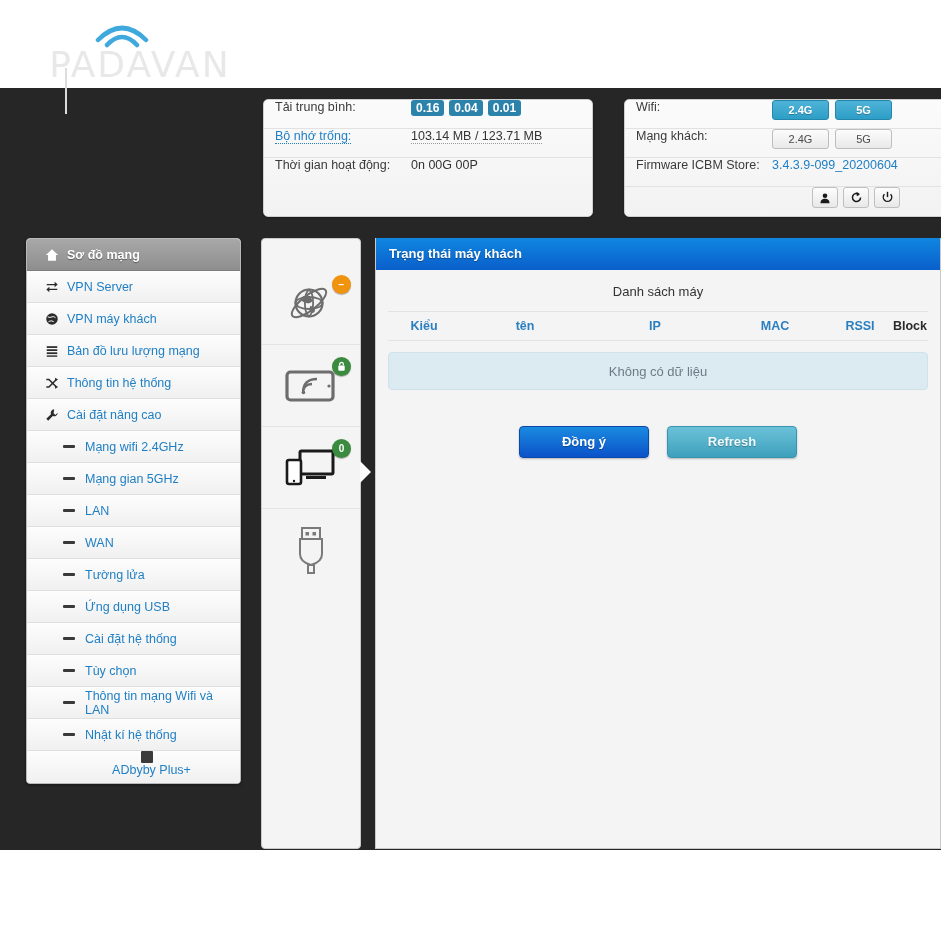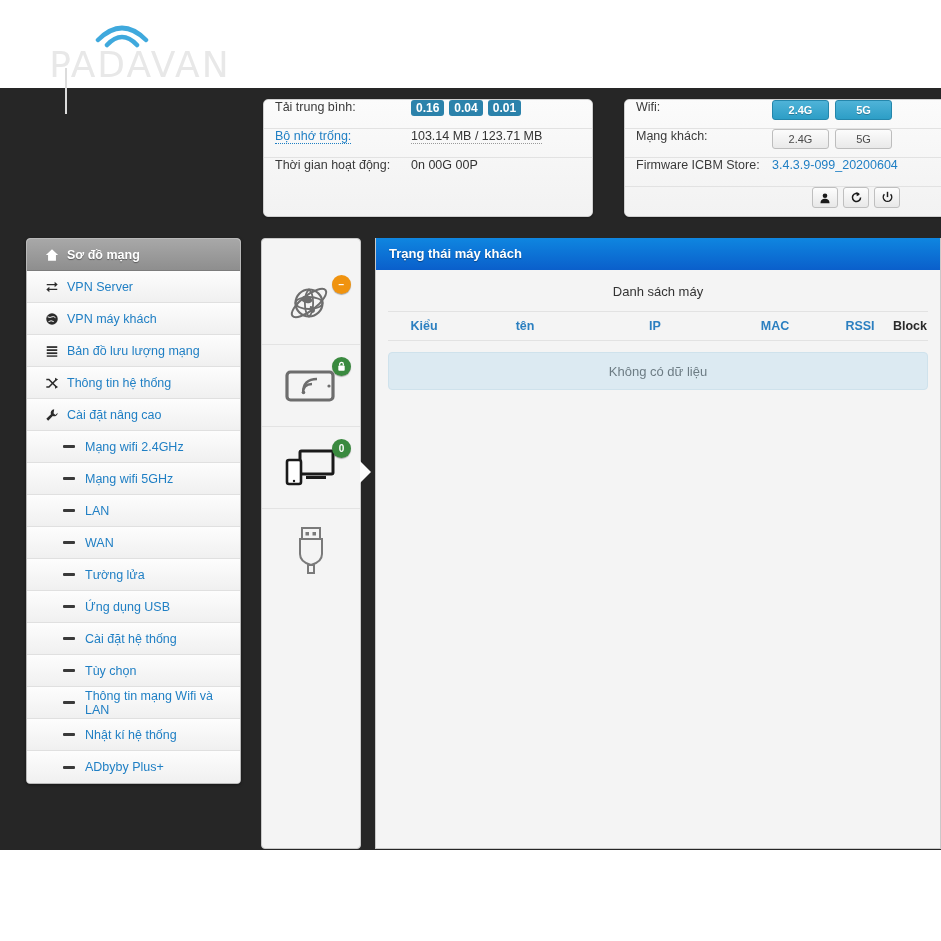--- a/index.html
+++ b/index.html
@@ -104,21 +104,21 @@
     overflow: hidden;
     box-shadow: 0 1px 3px rgba(0,0,0,.4);
   }
   .nav-item {
     display: flex; align-items: center;
     height: 32px; padding-left: 15px;
     border-bottom: 1px solid #e0e0e0;
     background: linear-gradient(180deg,#fdfdfd,#f0f0f0);
     font-size: 12.5px; color: #1f7fc4;
   }
-  .nav-item:last-child { border-bottom: none; }
+  .nav-item:last-child { border-bottom: none; flex-direction: column; }
   .nav-item.active {
     background: linear-gradient(180deg,#a8a8a8,#8e8e8e);
     color: #fff; font-weight: bold;
     text-shadow: 0 1px 1px rgba(0,0,0,.4);
     border-bottom: 1px solid #7d7d7d;
   }
   .nav-item.sub { padding-left: 36px; font-size: 12.5px; }
   .nav-ico {
     width: 19px; flex: 0 0 19px;
     display: flex; align-items: center; justify-content: center;
@@ -360,21 +360,21 @@
           </svg>
         </span>
         <span>Cài đặt nâng cao</span>
       </div>
       <div class="nav-item sub">
         <span class="nav-dash"></span>
         <span>Mạng wifi 2.4GHz</span>
       </div>
       <div class="nav-item sub">
         <span class="nav-dash"></span>
-        <span>Mạng wifi 5GHz</span>
+        <span>Mạng gian 5GHz</span>
       </div>
       <div class="nav-item sub">
         <span class="nav-dash"></span>
         <span>LAN</span>
       </div>
       <div class="nav-item sub">
         <span class="nav-dash"></span>
         <span>WAN</span>
       </div>
       <div class="nav-item sub">
@@ -466,15 +466,19 @@
       <div class="list-title">Danh sách máy</div>
       <div class="thead" id="thead">
           <div class="th" style="width: 72px; flex: 0 0 72px;">Kiểu</div>
           <div class="th" style="width: 130px; flex: 0 0 130px;">tên</div>
           <div class="th" style="width: 130px; flex: 0 0 130px;">IP</div>
           <div class="th" style="width: 110px; flex: 0 0 110px;">MAC</div>
           <div class="th" style="width: 60px; flex: 0 0 60px;">RSSI</div>
           <div class="th dark" style="width: 40px; flex: 0 0 40px;">Block</div>
         </div>
       <div class="empty-row">Không có dữ liệu</div>
+      <div class="btnrow">
+        <div class="btn btn-primary">Đồng ý</div>
+        <div class="btn btn-refresh">Refresh</div>
+      </div>
     </div>
   </div>
 </div>
 
 </body></html>

